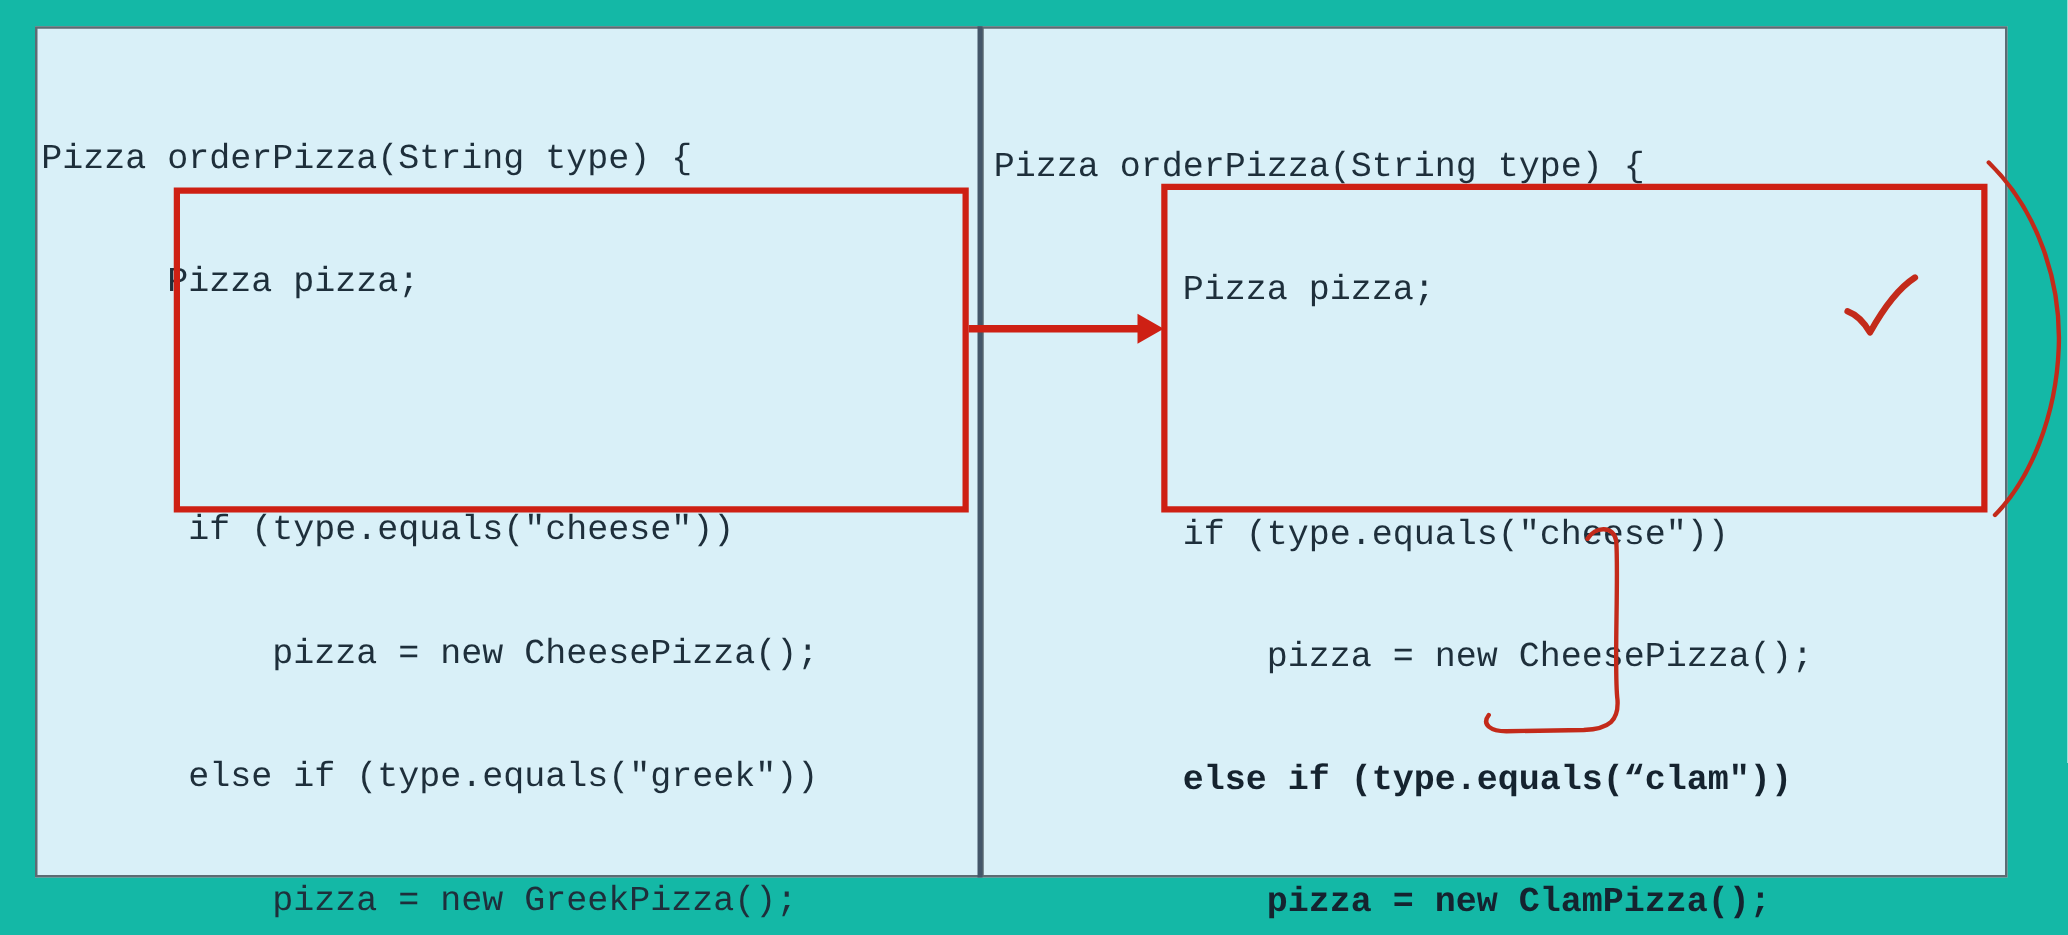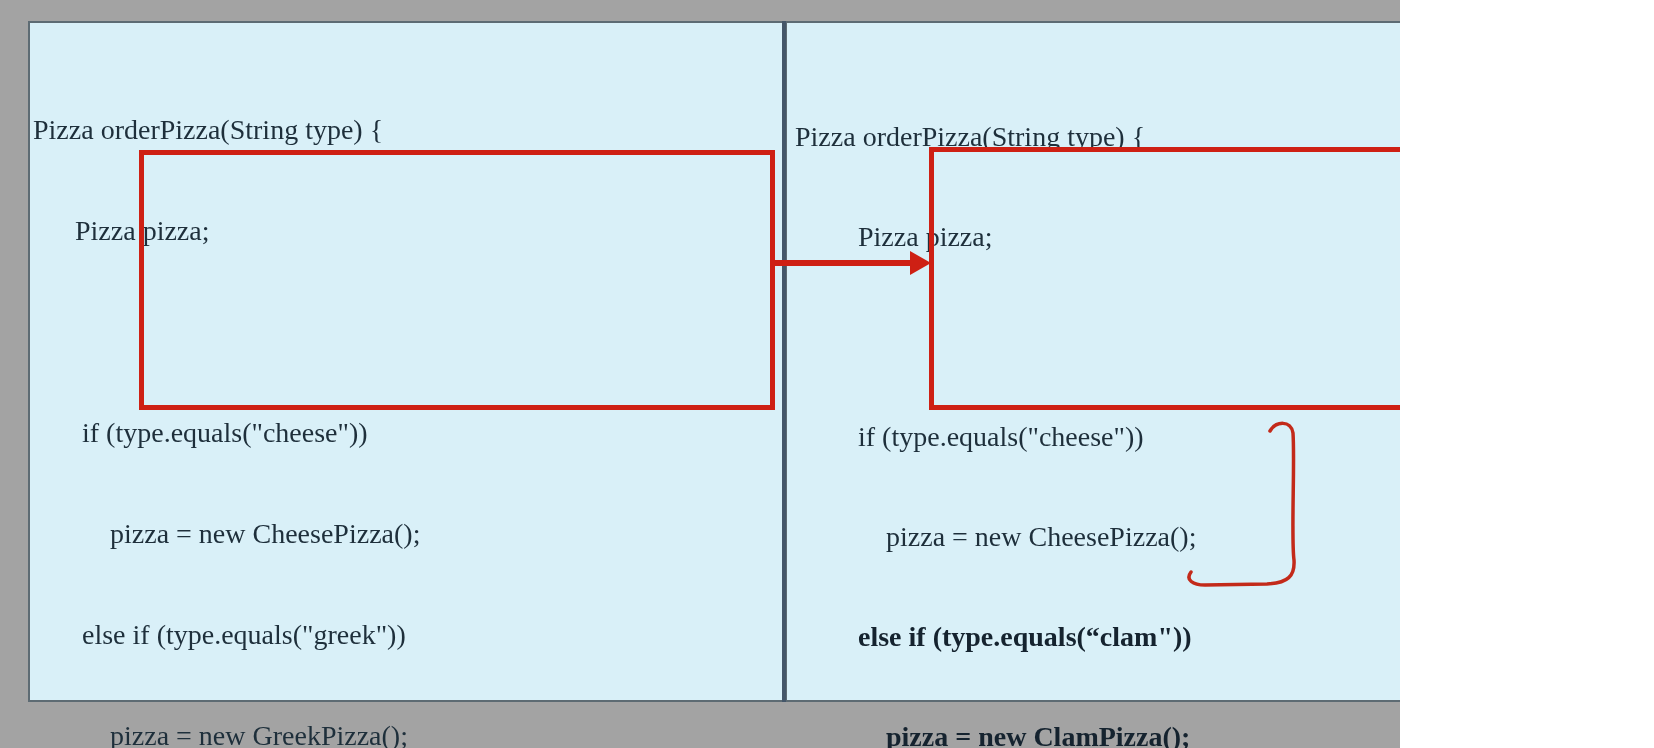--- a/index.html
+++ b/index.html
@@ -1,18 +1,18 @@
 <!DOCTYPE html>
 <html><head>
 <meta charset="utf-8">
 <style>
   html,body{margin:0;padding:0;background:#ffffff;}
   .canvas{
-    position:relative;width:1400px;height:748px;background:#a3a3a3;
-    overflow:hidden;font-family:Liberation Serif, serif;
+    position:relative;width:1654px;height:748px;background:#14b8a6;
+    overflow:hidden;font-family:Liberation Mono, monospace;
   }
   .panel{
     position:absolute;background:#d9f0f8;border:2px solid #5d6b73;
     box-sizing:border-box;
   }
   #panelL{left:28px;top:21px;width:757px;height:681px;}
   #panelR{left:785px;top:21px;width:821px;height:681px;}
   .divider{position:absolute;left:782px;top:21px;width:4px;height:681px;background:#445669;}
   .code{
     position:absolute;color:#1e2f3b;font-size:28px;white-space:pre;

